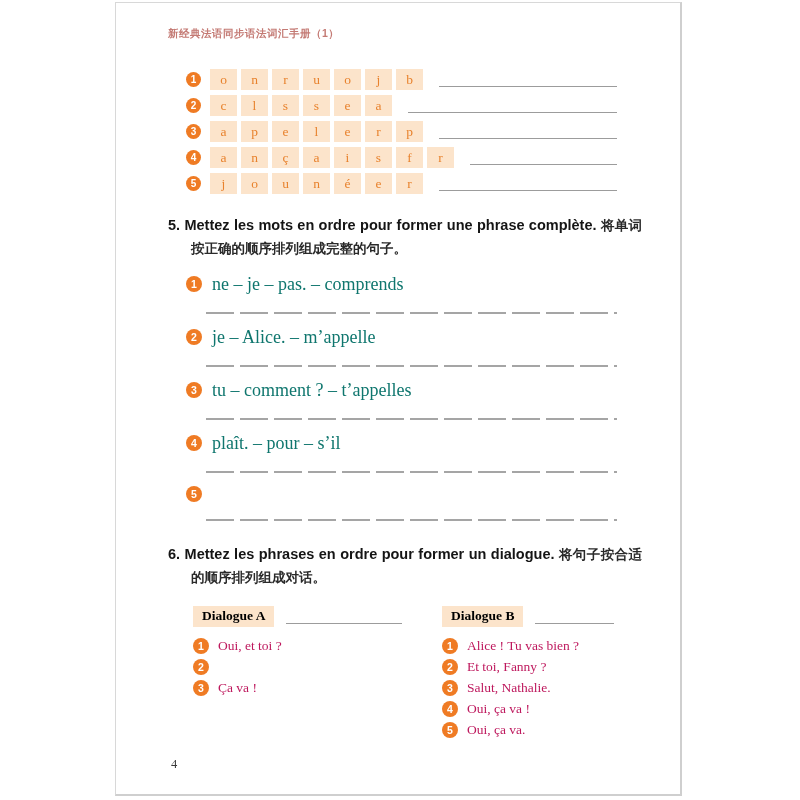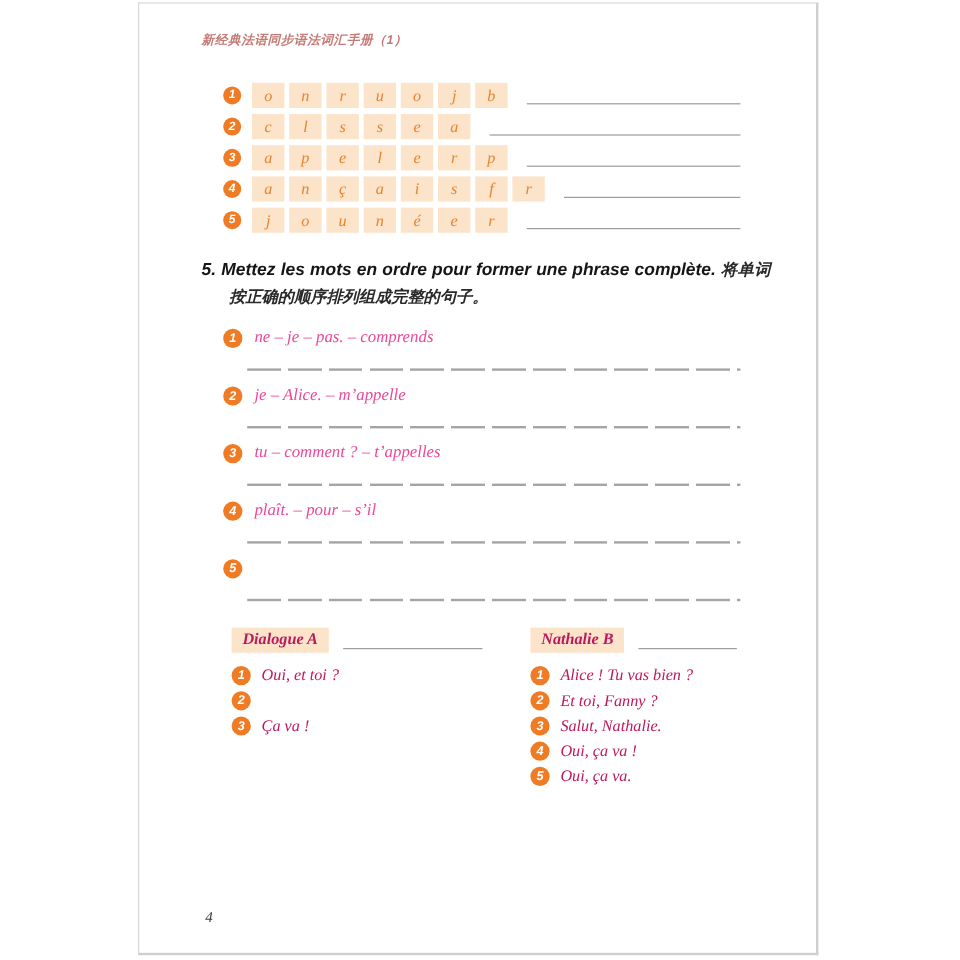--- a/index.html
+++ b/index.html
@@ -4,21 +4,21 @@
 <style>
   * { margin:0; padding:0; box-sizing:border-box; }
   html,body { width:800px; height:800px; background:#ffffff; font-family:"Liberation Sans", sans-serif; }
   .canvas { position:relative; width:800px; height:800px; background:#ffffff; overflow:hidden; }
 
   .page {
     position:absolute; left:115px; top:2px; width:567px; height:794px;
     background:#ffffff;
     border:1px solid #d8d8d8; border-right:2px solid #cfcfcf; border-bottom:2px solid #cfcfcf;
   }
-  .content { position:relative; height:100%; padding:24px 38px 0 52px;font-style:italic; }
+  .content { position:relative; height:100%; padding:24px 38px 0 52px; }
 
   .running-header {
     font-size:10.5px; letter-spacing:0.5px; color:#c47a74; font-weight:bold;
   }
 
   
   .sec { margin-top:28px; }
   .sec-heading {
     font-size:14.5px; font-weight:bold; color:#151515; line-height:1.62;
     text-align:justify; padding-left:23px; text-indent:-23px;
@@ -42,34 +42,34 @@
 
   
   .words-list { margin:4px 0 0 18px; }
   .word-item { display:flex; align-items:center; margin-top:13px; }
   .badge16 {
     flex:none; width:16px; height:16px; border-radius:50%; background:#ef7b24;
     color:#ffffff; font-size:10.5px; font-weight:bold; line-height:16px; text-align:center;
   }
   .word-text {
     margin-left:10px; font-family:"Liberation Serif","DejaVu Serif",serif;
-    font-size:14px; color:#ec4899;
+    font-size:18px; color:#0f766e;
   }
   .dash-line {
     height:2px; margin:17px 25px 0 20px;
     background:repeating-linear-gradient(90deg,#a5a5a5 0 28px,transparent 28px 34px);
   }
 
   
   .dialogues { display:flex; margin:16px 0 0 25px; }
   .dlg-col-a { width:237px; margin-right:12px; }
   .dlg-col-b { flex:1; }
   .dlg-head { display:flex; margin-bottom:11px; }
   .dlg-label {
-    background:#fce4cb; color:#be185d; font-family:"Liberation Serif","DejaVu Serif",serif;
+    background:#fce4cb; color:#000000; font-family:"Liberation Serif","DejaVu Serif",serif;
     font-weight:bold; font-size:13.5px; padding:2px 9px 3px;
   }
   .dlg-line { flex:1; align-self:flex-end; margin:0 28px 3px 12px; border-bottom:1px solid #9c9c9c; }
   .dlg-item { display:flex; align-items:center; margin-bottom:5px; }
   .dlg-text {
     margin-left:9px; font-family:"Liberation Serif","DejaVu Serif",serif;
     font-size:13.5px; color:#be185d;
   }
 
   .page-number {
@@ -170,41 +170,42 @@
             </div>
             <div class="dash-line"></div>
             <div class="word-item">
               <span class="badge16">5</span>
             </div>
             <div class="dash-line"></div>
           </div>
       </div>
 
       <div class="sec" style="margin-top:22px;">
+        <div class="sec-heading"><span>6.</span>&nbsp;<span>Mettez les phrases en ordre pour former un dialogue.</span>&nbsp;<span class="zh">将句子按合适的顺序排列组成对话。</span></div>
         <div class="dialogues" id="dialogues">
             <div class="dlg-col-a">
               <div class="dlg-head">
                 <span class="dlg-label">Dialogue A</span>
                 <div class="dlg-line"></div>
               </div>
               <div class="dlg-item">
                 <span class="badge16">1</span>
                 <span class="dlg-text">Oui, et toi ?</span>
               </div>
               <div class="dlg-item">
                 <span class="badge16">2</span>
               </div>
               <div class="dlg-item">
                 <span class="badge16">3</span>
                 <span class="dlg-text">Ça va !</span>
               </div>
             </div>
             <div class="dlg-col-b">
               <div class="dlg-head">
-                <span class="dlg-label">Nathalie B</span>
+                <span class="dlg-label">Dialogue B</span>
                 <div class="dlg-line"></div>
               </div>
               <div class="dlg-item">
                 <span class="badge16">1</span>
                 <span class="dlg-text">Alice ! Tu vas bien ?</span>
               </div>
               <div class="dlg-item">
                 <span class="badge16">2</span>
                 <span class="dlg-text">Et toi, Fanny ?</span>
               </div>

